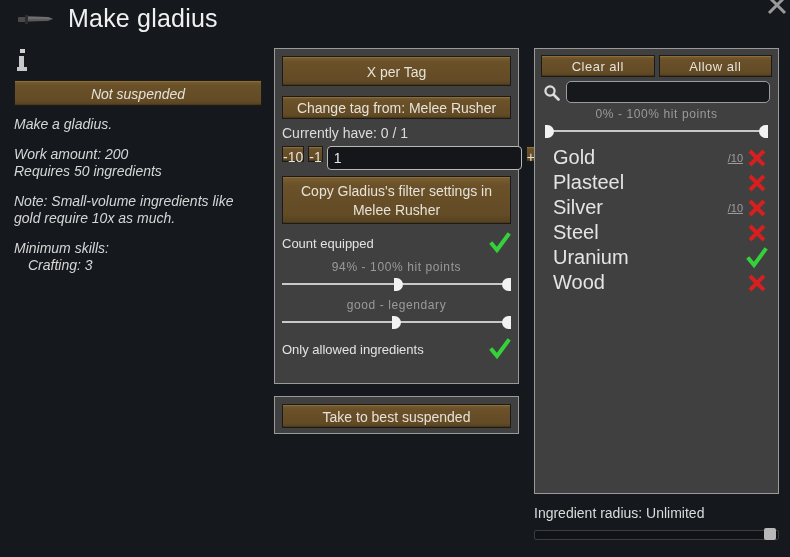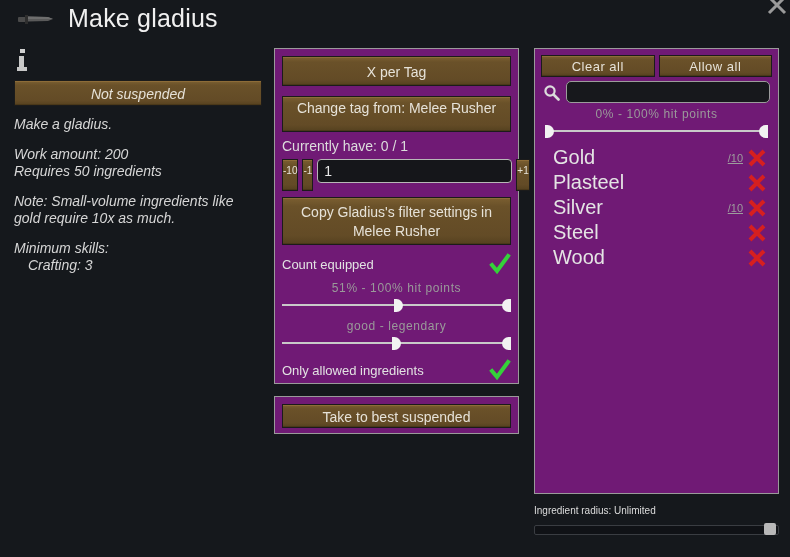--- a/index.html
+++ b/index.html
@@ -51,37 +51,37 @@
   .suspend-btn { width: 100%; height: 26px; line-height: 16px; }
 
   .left-text { margin-top: 10px; line-height: 17px; color: #d6d6d6; font-size: 14px; }
   .left-text p { margin: 0 0 13px 0; }
   .left-text p:last-child { margin-bottom: 0; }
   .indent { padding-left: 14px; display:block; }
 
   
   .panel {
     position: absolute;
-    background: #701a75;
+    background: #404040;
     border: 1px solid #9a9a9a;
     box-sizing: border-box;
   }
 
   .mid-top    { left: 274px; top: 48px;  width: 245px; height: 336px; padding: 7px; }
   .mid-stock  { left: 274px; top: 396px; width: 245px; height: 38px;  padding: 7px; }
   .mid-worker { left: 274px; top: 446px; width: 245px; height: 105px; padding: 7px; }
   .right-panel{ left: 534px; top: 48px;  width: 245px; height: 446px; padding: 0; }
 
   .p-btn { display:block; width: 100%; }
 
   .row-label { font-size: 14px; color: #dcdcdc; margin: 6px 0 2px; }
 
   
   .counter-row { display: flex; gap: 4px; margin-top: 5px; }
-  .cbtn { width: 36px; height: 32px; line-height: 13px; font-size: 10px; padding: 4px 0; }
+  .cbtn { width: 36px; height: 16px; line-height: 13px; font-size: 14px; padding: 4px 0; }
   .count-field {
     flex: 1; height: 24px;
     background: #15161a;
     border: 1px solid #b8b8b8;
     border-radius: 4px;
     color: #e8e8e8;
     font-size: 14px;
     padding: 0 6px;
     box-sizing: border-box;
     font-family: "Liberation Sans", sans-serif;
@@ -143,21 +143,21 @@
   .ing-row {
     display: flex; align-items: center;
     padding: 1px 10px 1px 18px;
     cursor: pointer;
   }
   .ing-name { flex: 1; font-size: 20px; color: #e4e4e4; }
   .ing-mult { font-size: 11px; color: #9d9d9d; margin-right: 3px; text-decoration: underline; }
 
   
   .radius-area { position: absolute; left: 534px; top: 505px; width: 245px; }
-  .radius-label { font-size: 10px; color: #dcdcdc; }
+  .radius-label { font-size: 14px; color: #dcdcdc; }
   .radius-track { position: relative; height: 14px; margin-top: 6px; cursor: pointer; }
   .radius-track .rbar {
     position: absolute; left: 0; right: 0; top: 3px; height: 8px;
     background: #101216; border: 1px solid #3a3d42; border-radius: 2px;
   }
   .radius-knob {
     position: absolute; top: 1px; width: 12px; height: 12px;
     background: #b8b8b8; border-radius: 2px;
   }
 
@@ -207,21 +207,21 @@
       </p>
     </div>
   </div>
 
   <div class="panel mid-top">
 
     <div class="btn p-btn" style="height:30px;line-height:20px;">X per Tag</div>
 
     <div style="height:10px"></div>
 
-    <div class="btn p-btn" style="height:36px;line-height:13px;">Change tag from: Melee Rusher</div>
+    <div class="btn p-btn" style="height:23px;line-height:13px;">Change tag from: Melee Rusher</div>
 
     <div class="row-label">Currently have: 0 / 1</div>
 
     <div class="counter-row">
       <div class="btn cbtn">-10</div>
       <div class="btn cbtn">-1</div>
       <input class="count-field" type="text" value="1" style="">
       <div class="btn cbtn">+1</div>
       <div class="btn cbtn">+10</div>
     </div>
@@ -229,21 +229,21 @@
     <div class="btn p-btn copy-btn">Copy Gladius's filter settings in Melee Rusher</div>
 
     <div class="check-row">
       <span class="lbl">Count equipped</span>
       <svg class="mark" viewBox="0 0 22 22">
         <path d="M3 12 L8 18 L19 3" stroke="#35d13a" stroke-width="4" fill="none" stroke-linecap="square"></path>
       </svg>
     </div>
 
     <div class="slider-block">
-      <div class="slider-caption">51% - 100% hit points</div>
+      <div class="slider-caption">94% - 100% hit points</div>
       <div class="slider-track">
         <div class="bar"></div>
         <div class="knob left" style="left:49%;"></div>
         <div class="knob right" style="right:0;"></div>
       </div>
     </div>
 
     <div class="slider-block">
       <div class="slider-caption">good - legendary</div>
       <div class="slider-track">
@@ -317,20 +317,27 @@
       </div>
 
       <div class="ing-row">
         <span class="ing-name">Steel</span>
         <span class="ing-mult"></span>
         <svg class="mark" viewBox="0 0 22 22">
           <path d="M4 4 L18 18 M18 4 L4 18" stroke="#d61f1f" stroke-width="4" stroke-linecap="butt"></path>
         </svg>
       </div>
 
+      <div class="ing-row">
+        <span class="ing-name">Uranium</span>
+        <span class="ing-mult"></span>
+        <svg class="mark" viewBox="0 0 22 22">
+          <path d="M3 12 L8 18 L19 3" stroke="#35d13a" stroke-width="4" fill="none" stroke-linecap="square"></path>
+        </svg>
+      </div>
 
       <div class="ing-row">
         <span class="ing-name">Wood</span>
         <span class="ing-mult"></span>
         <svg class="mark" viewBox="0 0 22 22">
           <path d="M4 4 L18 18 M18 4 L4 18" stroke="#d61f1f" stroke-width="4" stroke-linecap="butt"></path>
         </svg>
       </div>
 
     </div>

